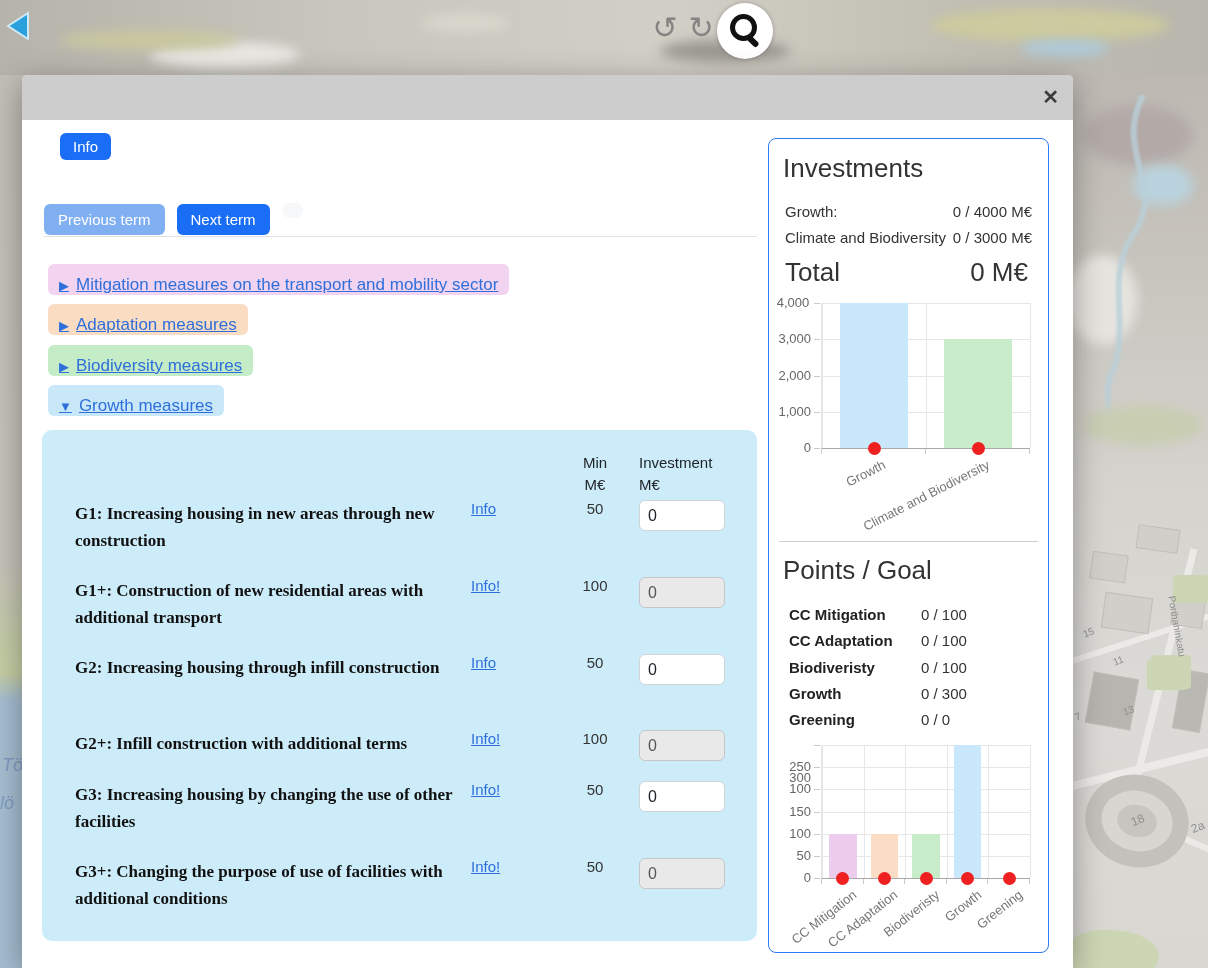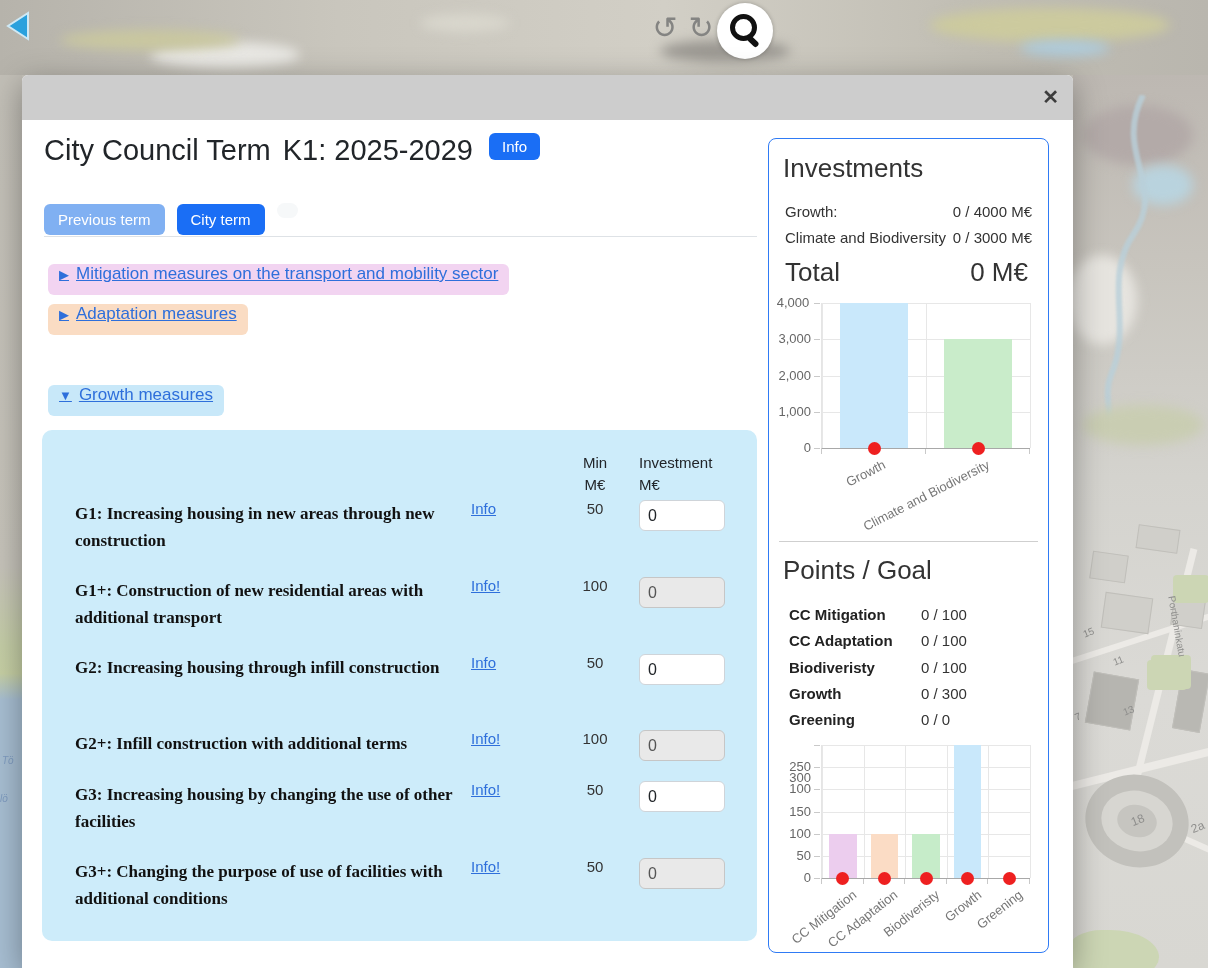--- a/index.html
+++ b/index.html
@@ -13,21 +13,21 @@
     background:linear-gradient(180deg,#bdb8b2 0%,#c8c5be 22%,#d4d3ce 45%,#dbdad6 70%,#d8d7d2 100%);}
   .map-left{position:absolute;left:0;top:75px;width:22px;height:893px;
     background:linear-gradient(180deg,#c2bfb7 0%,#c6c3ba 55%,#c4cda6 64%,#c6cfa4 67%,#a7bed2 70%,#a7bed2 100%);}
   .blob{position:absolute;border-radius:50%;filter:blur(6px);}
   .riverline{position:absolute;filter:blur(1px);}
   .street{position:absolute;background:#eceae6;}
   .block{position:absolute;background:#d0cfca;border:1px solid #c0bfba;}
   .park{position:absolute;background:#ccd6b4;border-radius:4px;}
   .ring{position:absolute;border-radius:50%;}
   .maplabel{position:absolute;color:#8f8f8d;font-size:10px;white-space:nowrap;}
-  .waterlabel{position:absolute;color:#7f9cc0;font-style:italic;font-size:10px;}
+  .waterlabel{position:absolute;color:#7f9cc0;font-style:italic;font-size:18px;}
 
   
   .back-btn{position:absolute;left:4px;top:10px;width:26px;height:32px;cursor:pointer;}
   .histbtn{position:absolute;top:10px;font-size:30px;color:#848482;line-height:36px;width:34px;text-align:center;cursor:pointer;}
   .search-btn{position:absolute;left:717px;top:3px;width:56px;height:56px;border-radius:50%;background:#fff;
     box-shadow:0 0 4px rgba(0,0,0,.25);cursor:pointer;}
   .mag-ring{position:absolute;left:13px;top:11px;width:17px;height:17px;border:5px solid #111;border-radius:50%;}
   .mag-handle{position:absolute;left:33px;top:32px;width:6px;height:13px;background:#111;border-radius:3px;transform:rotate(-45deg);}
 
   
@@ -40,21 +40,21 @@
   .page-title{font-size:29px;color:#212529;line-height:38px;white-space:nowrap;}
   .term-label{margin-left:12px;}
   .btn{border:none;border-radius:6px;color:#fff;font-size:15px;cursor:pointer;font-family:"Liberation Sans",sans-serif;margin-top:18px;}
   .info-btn{background:var(--accent);margin-left:16px;margin-top:2px;padding:5px 13px;font-size:15px;}
   .btn-row{position:absolute;left:22px;top:111px;display:flex;align-items:center;}
   .prev-btn{background:var(--accent-muted);padding:7px 14px;}
   .next-btn{background:var(--accent);padding:7px 14px;margin-left:12px;}
   .ghost-pill{width:21px;height:15px;border-radius:8px;background:#f6f8f9;margin-left:12px;}
   .divider{position:absolute;left:22px;top:161px;width:713px;height:1px;background:#dee2e6;}
 
-  .pill{position:absolute;left:26px;height:31px;border-radius:6px;display:flex;align-items:flex-start;
+  .pill{position:absolute;left:26px;height:31px;border-radius:6px;display:flex;align-items:flex-end;
     padding:0 11px;cursor:pointer;}
   .pill a{color:var(--link);font-size:17px;text-decoration:underline;white-space:nowrap;}
   .pill .arrow{color:var(--link);font-size:13px;margin-right:7px;text-decoration:none;}
 
   .growth-panel{position:absolute;left:20px;top:355px;width:715px;height:511px;background:#cdecfa;border-radius:10px;}
   .gcol-head{position:absolute;font-size:15px;color:#212529;line-height:22px;}
   .g-row{position:absolute;left:0;width:100%;}
   .g-name{position:absolute;left:33px;width:378px;font-family:"Liberation Serif",serif;font-weight:700;
     font-size:17px;line-height:27px;color:#111;}
   .g-info{position:absolute;left:429px;font-size:15px;color:var(--link);text-decoration:underline;cursor:pointer;}
@@ -153,39 +153,39 @@
     <div class="mag-ring"></div>
     <div class="mag-handle"></div>
   </div>
 
   <div class="modal">
     <div class="modal-header">
       <div class="close-x">✕</div>
     </div>
 
     <div class="title-row">
-      <div class="page-title">
-        <span>City Council Term</span><span class="term-label">K1: 2025-2029</span>
-      </div>
       <button class="btn info-btn">Info</button>
     </div>
 
     <div class="btn-row">
       <button class="btn prev-btn">Previous term</button>
-      <button class="btn next-btn">City term</button>
+      <button class="btn next-btn">Next term</button>
       <div class="ghost-pill"></div>
     </div>
 
     <div class="divider"></div>
 
     <div class="pill" style="top: 189px; background: rgb(242, 212, 241);">
       <a><span class="arrow">▶</span><span>Mitigation measures on the transport and mobility sector</span></a>
     </div>
     <div class="pill" style="top: 229px; background: rgb(250, 220, 195);">
       <a><span class="arrow">▶</span><span>Adaptation measures</span></a>
+    </div>
+    <div class="pill" style="top: 270px; background: rgb(196, 237, 199);">
+      <a><span class="arrow">▶</span><span>Biodiversity measures</span></a>
     </div>
     <div class="pill" style="top: 310px; background: rgb(200, 232, 249);">
       <a><span class="arrow">▼</span><span>Growth measures</span></a>
     </div>
 
     <div class="growth-panel">
       <div class="gcol-head" style="left:530px;top:22px;width:46px;text-align:center;">
         <div>Min</div>
           <div>M€</div>
       </div>

